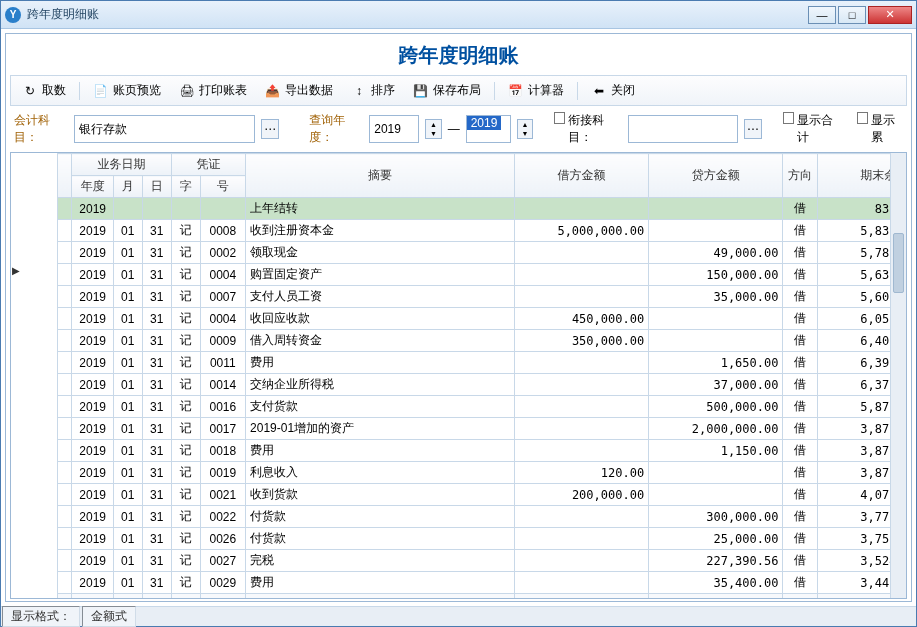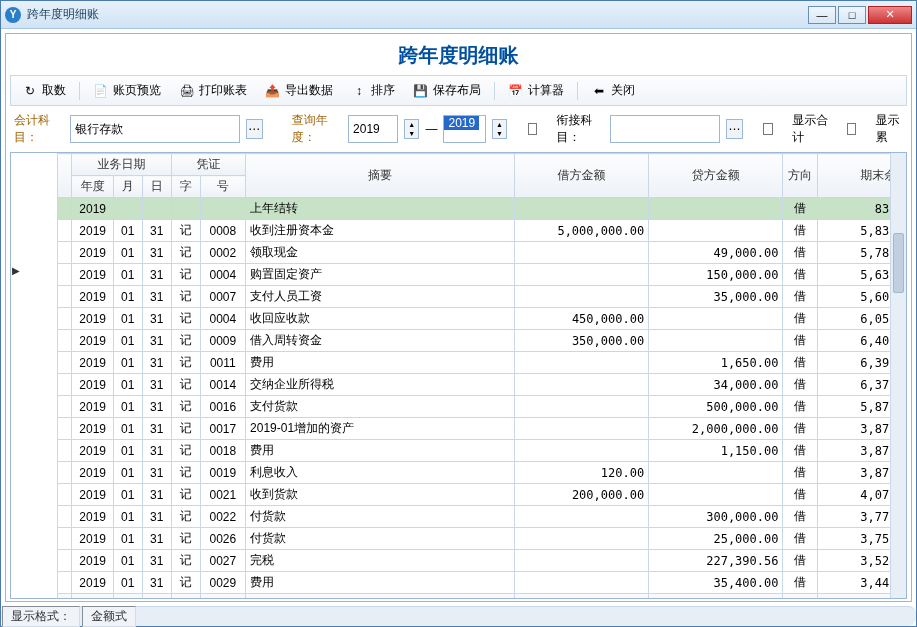--- a/index.html
+++ b/index.html
@@ -16,33 +16,33 @@
 .toolbar { display: flex; align-items: center; border: 1px solid #c8d8e8; margin: 2px 4px; padding: 2px; background: linear-gradient(#fdfdfe, #f0f4f9); }
 .tool-btn { display: flex; align-items: center; gap: 4px; padding: 3px 8px; cursor: pointer; border: 1px solid transparent; border-radius: 2px; }
 .tool-sep { width: 1px; height: 18px; background: #c8d8e8; margin: 0 4px; }
 .icon { width: 16px; height: 16px; display: inline-flex; align-items: center; justify-content: center; font-size: 12px; }
 .filter-bar { display: flex; align-items: center; gap: 6px; padding: 4px 8px; }
 .filter-label { color: #a16207; }
 .filter-input { border: 1px solid #9cb8d6; height: 28px; padding: 0 4px; font-size: 12px; background: #fff; }
 .filter-input.wide { width: 200px; }
 .spin-btn { width: 18px; height: 20px; border: 1px solid #9cb8d6; background: #f0f4f9; display: flex; flex-direction: column; font-size: 7px; line-height: 9px; text-align: center; cursor: pointer; }
 .year-sel { background: #2468c8; color: #fff; padding: 0 4px; }
-.checkbox { display: flex; align-items: center; gap: 19px; }
+.checkbox { display: flex; gap: 3px; }
 .cb-box { width: 12px; height: 12px; border: 1px solid #777; background: #fff; }
 .grid-wrap { flex: 1; margin: 2px 4px; border: 1px solid #9cb8d6; overflow: hidden; display: flex; flex-direction: column; position: relative; }
 .grid-scroll { flex: 1; overflow: auto; }
 table { border-collapse: collapse; width: 100%; font-size: 12px; margin-left: 46px; }
 th, td { border: 1px solid #c8d8e8; padding: 2px 4px; height: 21px; text-align: center; white-space: nowrap; }
 th { background: linear-gradient(#fdfdfe, #edf2f8); font-weight: normal; color: #333; }
 td.num { text-align: right; font-family: monospace; }
 td.txt { text-align: left; }
 tr.hl td { background: #c8e2c8; }
 .row-indicator { position: absolute; left: 1px; top: 112px; font-size: 10px; color: #333; }
 .footer-row td { background: #f7f9fc; }
-.statusbar { height: 20px; background: #e8eef5; border-top: 1px solid #c8d8e8; display: flex; align-items: center; font-size: 12px; color: #333; border-radius: 8px; }
+.statusbar { height: 20px; background: #e8eef5; border-top: 1px solid #c8d8e8; display: flex; align-items: center; font-size: 12px; color: #333; }
 .status-cell { border: 1px inset #d0dce8; padding: 1px 8px; margin: 1px; background: #f0f4f9; }
 .scrollbar-v { position: absolute; right: 0; top: 0; bottom: 0; width: 16px; background: #e8eef5; border-left: 1px solid #c8d8e8; }
 .scroll-thumb { position: absolute; left: 2px; right: 2px; top: 80px; height: 60px; background: #c0d0e0; border: 1px solid #a0b8d0; border-radius: 2px; }
 </style>
 </head>
 <body>
 
 <div class="window">
   <div class="titlebar">
     <div class="titlebar-icon">Y</div>
@@ -261,21 +261,21 @@
               </tr>
               <tr>
                 <td></td>
                 <td>2019</td>
                 <td>01</td>
                 <td>31</td>
                 <td>记</td>
                 <td>0014</td>
                 <td class="txt">交纳企业所得税</td>
                 <td class="num"></td>
-                <td class="num">34,000.00</td>
+                <td class="num">37,000.00</td>
                 <td>借</td>
                 <td class="num">6,377,980.00</td>
               </tr>
               <tr>
                 <td></td>
                 <td>2019</td>
                 <td>01</td>
                 <td>31</td>
                 <td>记</td>
                 <td>0016</td>

